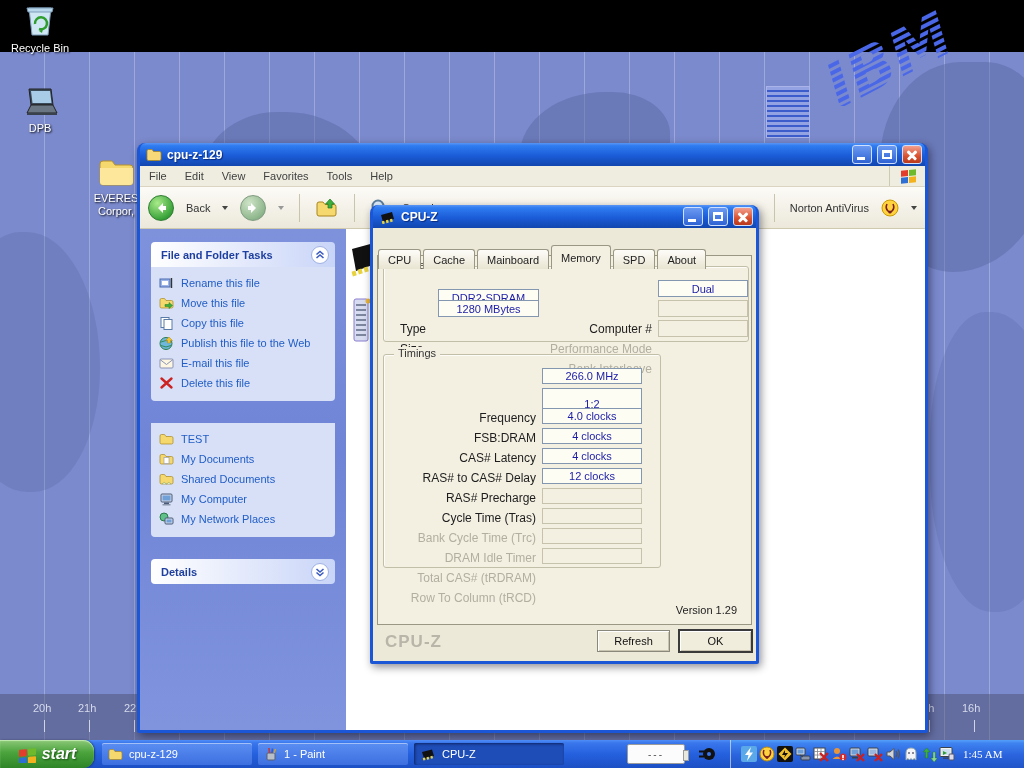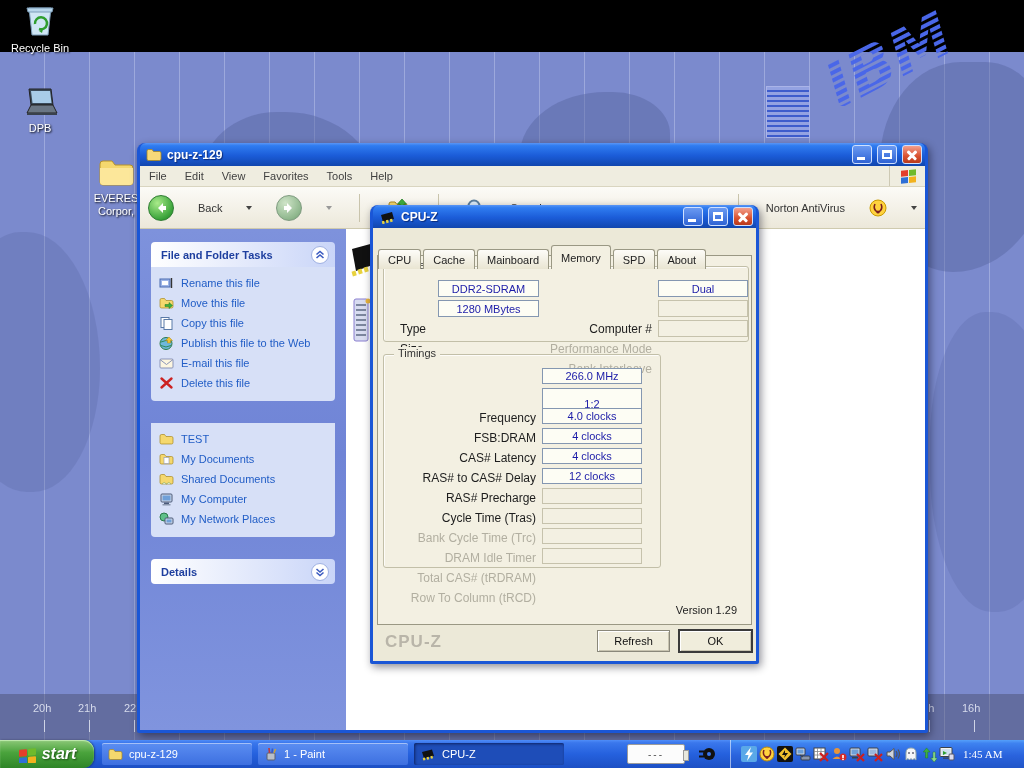--- a/index.html
+++ b/index.html
@@ -37,21 +37,21 @@
   .winbtn .min-glyph { position:absolute; left:4px; bottom:3px; width:8px; height:3px; background:#fff; }
   .winbtn .max-glyph { position:absolute; left:4px; top:4px; width:10px; height:9px; border:2px solid #fff; border-top-width:3px; }
   .winbtn .x1,.winbtn .x2 { position:absolute; left:3px; top:8px; width:12px; height:2.5px; background:#fff; border-radius:1px; }
   .winbtn .x1 { transform:rotate(45deg);} .winbtn .x2 { transform:rotate(-45deg);}
 
   
   #explorer { left:137px; top:143px; width:791px; height:590px; z-index:10; }
   .menubar { height:21px; background:#efede0; display:flex; align-items:center; font-size:11px; color:#3f3f3f; border-bottom:1px solid #d9d5c0; }
   .menubar .mitem { padding:0 9px; height:100%; display:flex; align-items:center; }
   .menubar .winlogo-cell { margin-left:auto; width:36px; height:100%; display:flex; align-items:center; justify-content:center; border-left:1px solid #cdc9b4; }
-  .toolbar { height:42px; background:linear-gradient(180deg,#fcfbf7,#ece8da); border-bottom:1px solid #cfcaaf; display:flex; align-items:center; padding:0 8px; gap:24px; font-size:11px; color:#333; }
+  .toolbar { height:42px; background:linear-gradient(180deg,#fcfbf7,#ece8da); border-bottom:1px solid #cfcaaf; display:flex; align-items:center; padding:0 8px; gap:12px; font-size:11px; color:#333; }
   .nav-circle { width:26px; height:26px; border-radius:50%; display:flex; align-items:center; justify-content:center;
      background:radial-gradient(circle at 35% 30%,#a9eb8a,#3aa33a 70%,#1d7d1d); border:1px solid #2e7d32; }
   .nav-circle.disabled { background:radial-gradient(circle at 35% 30%,#cfe4c8,#8fb78d 70%,#6f996f); border-color:#7f9b80; }
   .caret { width:0; height:0; border-left:3.5px solid transparent; border-right:3.5px solid transparent; border-top:4px solid #444; }
   .tb-sep { width:1px; height:28px; background:#c9c4ac; margin:0 3px; }
   .content-row { flex:1; display:flex; min-height:0; }
 
   
   .task-pane { width:206px; background:linear-gradient(180deg,#7e92dc,#6f84d6 45%,#8094de); padding:13px 11px; overflow:hidden; }
   .panel { margin-bottom:22px; }
@@ -415,21 +415,21 @@
       <span class="tab active">Memory</span>
       <span class="tab">SPD</span>
       <span class="tab">About</span>
     </div>
 
     <div class="tab-page">
 
       <div class="groupbox" style="left:5px; top:10px; width:366px; height:76px;">
         <span class="glabel">General</span>
         <span class="fld-label" style="left:16px; top:15px;">Type</span>
-        <div class="fld-box" style="left:54px; top:13px; width:101px;">DDR2-SDRAM</div>
+        <div class="fld-box" style="left:54px; top:22px; width:101px;">DDR2-SDRAM</div>
         <span class="fld-label right" style="left:192px; top:15px; width:76px;">Computer #</span>
         <div class="fld-box" style="left:274px; top:13px; width:90px;">Dual</div>
         <span class="fld-label" style="left:16px; top:35px;">Size</span>
         <div class="fld-box" style="left:54px; top:33px; width:101px;">1280 MBytes</div>
         <span class="fld-label right disabled" style="left:160px; top:35px; width:108px;">Performance Mode</span>
         <div class="fld-box disabled" style="left:274px; top:33px; width:90px;"></div>
         <span class="fld-label right disabled" style="left:160px; top:55px; width:108px;">Bank Interleave</span>
         <div class="fld-box disabled" style="left:274px; top:53px; width:90px;"></div>
       </div>
 

